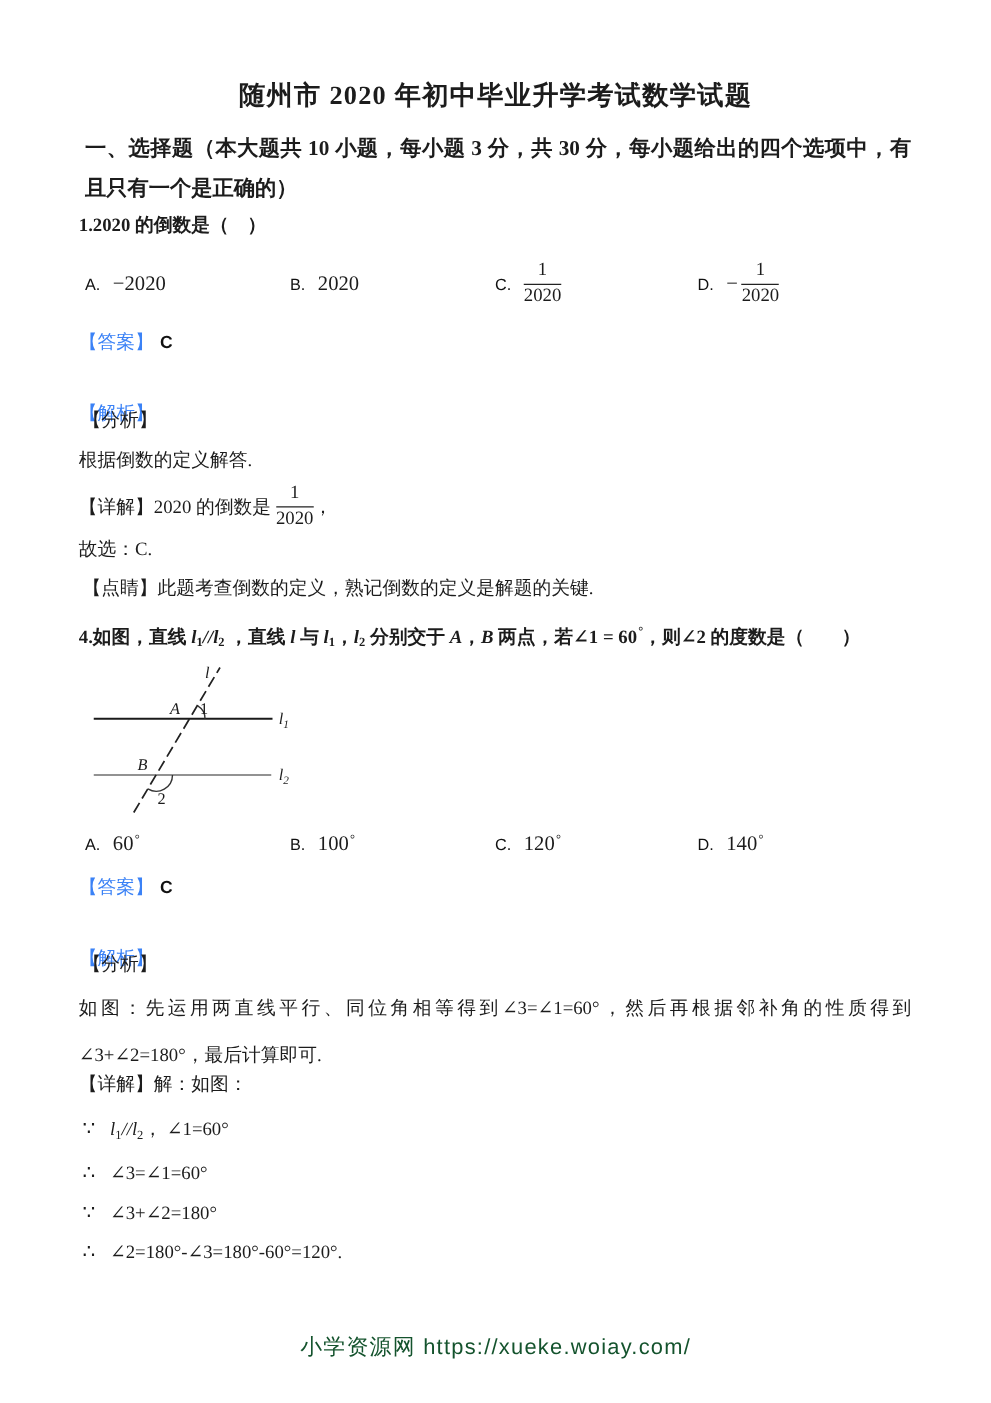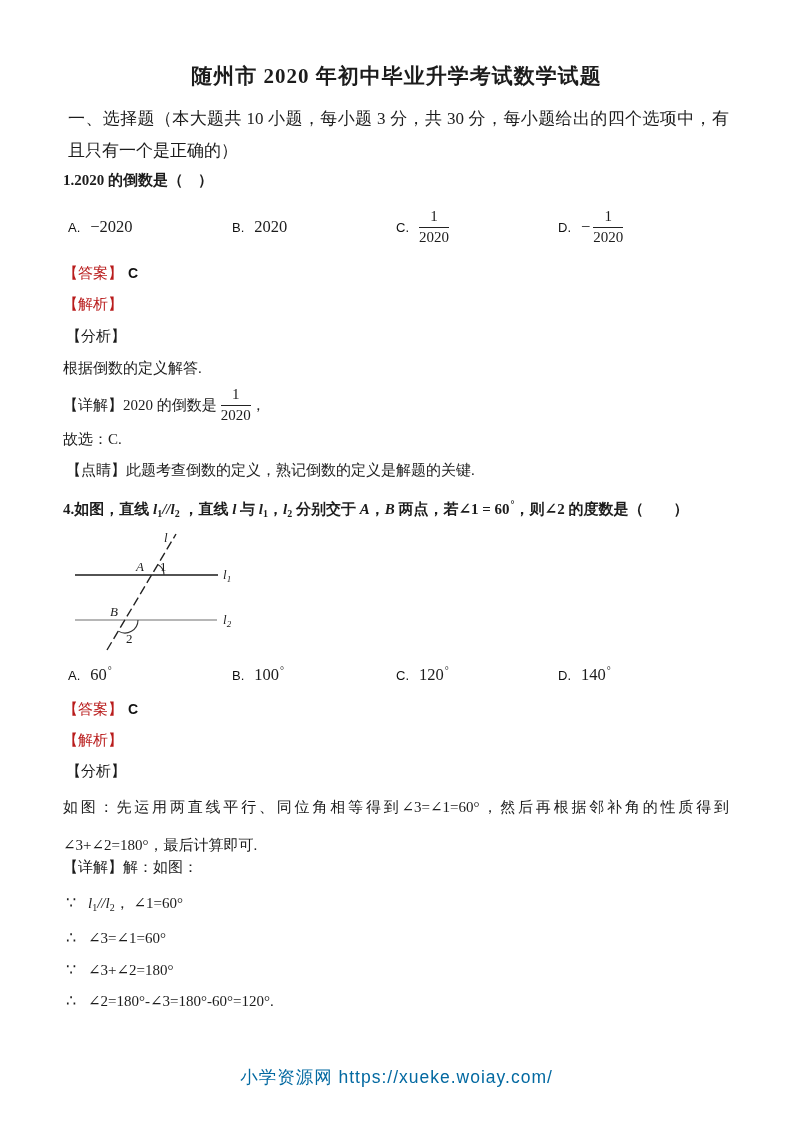--- a/index.html
+++ b/index.html
@@ -3,39 +3,39 @@
 <meta charset="utf-8">
 <style>
   html,body{margin:0;padding:0;background:#ffffff;}
   .page{
     position:relative;width:793px;height:1122px;background:#ffffff;margin:0 auto;
     font-family:"Liberation Serif","DejaVu Serif",serif;color:#1c1c1c;overflow:hidden;
   }
   .abs{position:absolute;white-space:nowrap;}
   .wrapblk{position:absolute;white-space:normal;}
   .title{top:62px;left:0;width:793px;text-align:center;font-size:21px;font-weight:bold;letter-spacing:1px;}
-  .heading{top:103px;left:68px;width:661px;font-size:17px;font-weight:normal;line-height:32px;text-align:justify;}
+  .heading{top:103px;left:68px;width:661px;font-size:17px;font-weight:bold;line-height:32px;text-align:justify;}
   .body15{font-size:15px;}
   .stem{font-size:15px;font-weight:bold;}
-  .blue{color:#b91c1c;}
+  .blue{color:#3b82f6;margin-top:26px;}
   .anslet{font-family:"Liberation Sans","DejaVu Sans",sans-serif;font-size:14px;font-weight:600;margin-left:5px;color:#111;}
   .optrow{position:absolute;left:0;width:793px;}
   .optcell{position:absolute;display:flex;align-items:center;}
   .optletter{font-family:"Liberation Sans","DejaVu Sans",sans-serif;font-size:13px;color:#111;margin-right:10px;}
   .optval{font-size:16.5px;text-align:right;}
   .frac{display:inline-block;text-align:center;vertical-align:middle;font-size:15px;line-height:1.15;}
   .frac .num{display:block;border-bottom:1.4px solid #222;padding:0 6px 1px 6px;}
   .frac .den{display:block;padding-top:1px;}
   .minus{font-size:16.5px;margin-right:3px;}
   .mi{font-style:italic;font-family:"Liberation Serif","DejaVu Serif",serif;}
   sub.msub{font-size:10px;vertical-align:-3px;line-height:0;}
   sup.deg{font-size:10px;vertical-align:6px;line-height:0;margin-left:1px;}
   .derivsym{display:inline-block;width:22px;font-size:16px;}
   .footer{top:1065px;left:0;width:793px;text-align:center;
-    font-family:"Liberation Sans","DejaVu Sans",sans-serif;font-size:17.5px;color:#0369a1;letter-spacing:1px;}
+    font-family:"Liberation Sans","DejaVu Sans",sans-serif;font-size:17.5px;color:#14532d;letter-spacing:1px;}
   .figlbl{font-style:italic;font-size:13px;font-family:"Liberation Serif","DejaVu Serif",serif;fill:#1c1c1c;}
   .fignum{font-size:13px;font-family:"Liberation Serif","DejaVu Serif",serif;fill:#1c1c1c;}
 </style>
 </head>
 <body>
 
 <div class="page">
 
   <div class="abs title">随州市 2020 年初中毕业升学考试数学试题</div>
 

